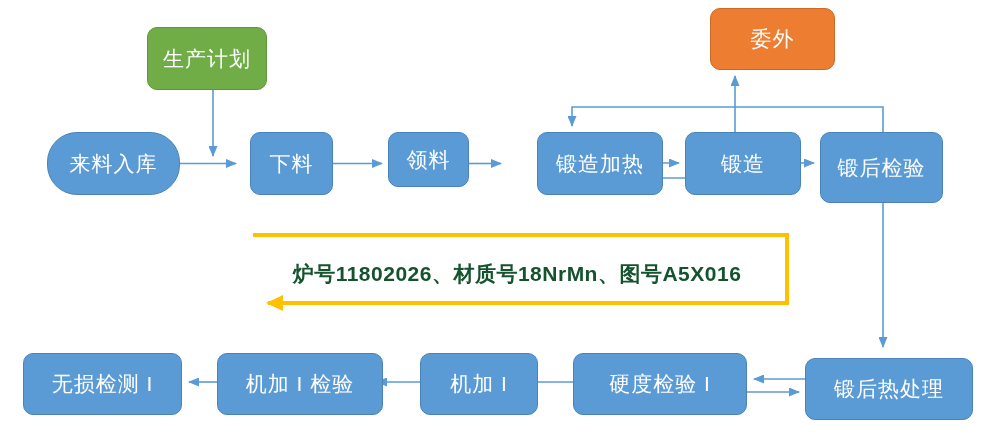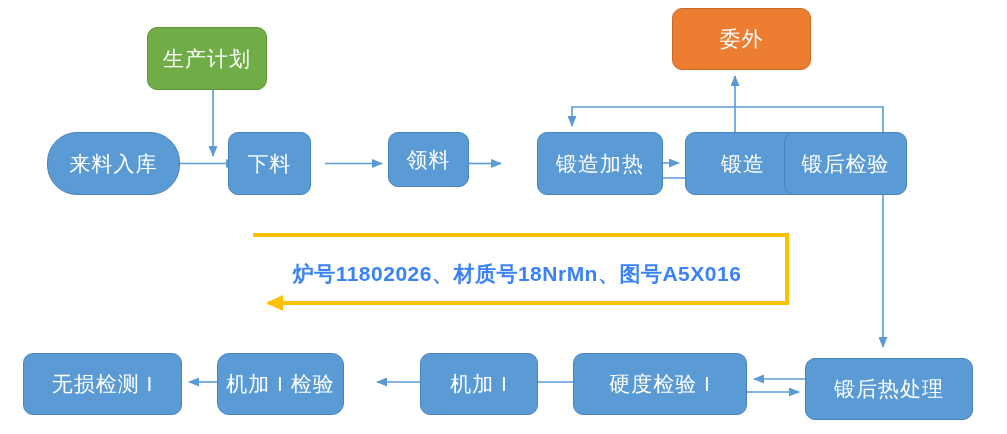--- a/index.html
+++ b/index.html
@@ -34,21 +34,21 @@
   .node.blue   { background: #5B9BD5; border: 1.5px solid #4A83B9; }
   .node.green  { background: #70AD47; border: 1.5px solid #5E9639; }
   .node.orange { background: #ED7D31; border: 1.5px solid #C96A28; }
   #annotation-text {
     position: absolute;
     left: 262px; top: 260px;
     width: 510px;
     text-align: center;
     font-size: 21px;
     font-weight: 600;
-    color: #3b82f6;
+    color: #14532d;
     letter-spacing: 0.5px;
     white-space: nowrap;
   }
 </style>
 </head>
 <body>
 
 <div id="canvas">
 
   <svg id="connectors" viewBox="0 0 1007 434" xmlns="http://www.w3.org/2000/svg">
@@ -75,39 +75,39 @@
     <path d="M883,195 L883,347" fill="none" stroke="#5B9BD5" stroke-width="1.6" marker-end="url(#arrB)"></path>
     <path d="M805,379 L754,379" fill="none" stroke="#5B9BD5" stroke-width="1.6" marker-end="url(#arrB)"></path>
     <path d="M747,392 L799,392" fill="none" stroke="#5B9BD5" stroke-width="1.6" marker-end="url(#arrB)"></path>
     <path d="M538,382 L573,382" fill="none" stroke="#5B9BD5" stroke-width="1.6"></path>
     <path d="M420,382 L377,382" fill="none" stroke="#5B9BD5" stroke-width="1.6" marker-end="url(#arrB)"></path>
     <path d="M217,382 L189,382" fill="none" stroke="#5B9BD5" stroke-width="1.6" marker-end="url(#arrB)"></path>
   </svg>
 
   <div class="node green" style="left:147px; top:27px; width:120px; height:63px;">生产计划</div>
 
-  <div class="node orange" style="left:672px; top:8px; width:139px; height:62px;">委外</div>
+  <div class="node orange" style="left:710px; top:8px; width:125px; height:62px;">委外</div>
 
   <div class="node blue" style="left:47px; top:132px; width:133px; height:63px;border-radius:30px;">来料入库</div>
 
-  <div class="node blue" style="left:228px; top:132px; width:83px; height:63px;">下料</div>
+  <div class="node blue" style="left:250px; top:132px; width:83px; height:63px;">下料</div>
 
   <div class="node blue" style="left:388px; top:132px; width:81px; height:55px;">领料</div>
 
   <div class="node blue" style="left:507px; top:132px; width:126px; height:63px;margin-left:30px;">锻造加热</div>
 
   <div class="node blue" style="left:685px; top:132px; width:116px; height:63px;">锻造</div>
 
-  <div class="node blue" style="left:784px; top:132px; width:123px; height:63px;">锻后检验</div>
+  <div class="node blue" style="left:820px; top:132px; width:123px; height:71px;">锻后检验</div>
 
   <div id="annotation-text">炉号11802026、材质号18NrMn、图号A5X016</div>
 
   <div class="node blue" style="left:23px; top:353px; width:159px; height:62px;">无损检测 I</div>
 
-  <div class="node blue" style="left:217px; top:353px; width:127px; height:62px;border-radius:12px;">机加 I 检验</div>
+  <div class="node blue" style="left:217px; top:353px; width:166px; height:62px;">机加 I 检验</div>
 
   <div class="node blue" style="left:420px; top:353px; width:118px; height:62px;">机加 I</div>
 
   <div class="node blue" style="left:573px; top:353px; width:174px; height:62px;">硬度检验 I</div>
 
   <div class="node blue" style="left:805px; top:358px; width:168px; height:62px;">锻后热处理</div>
 
 </div>
 
 </body></html>

